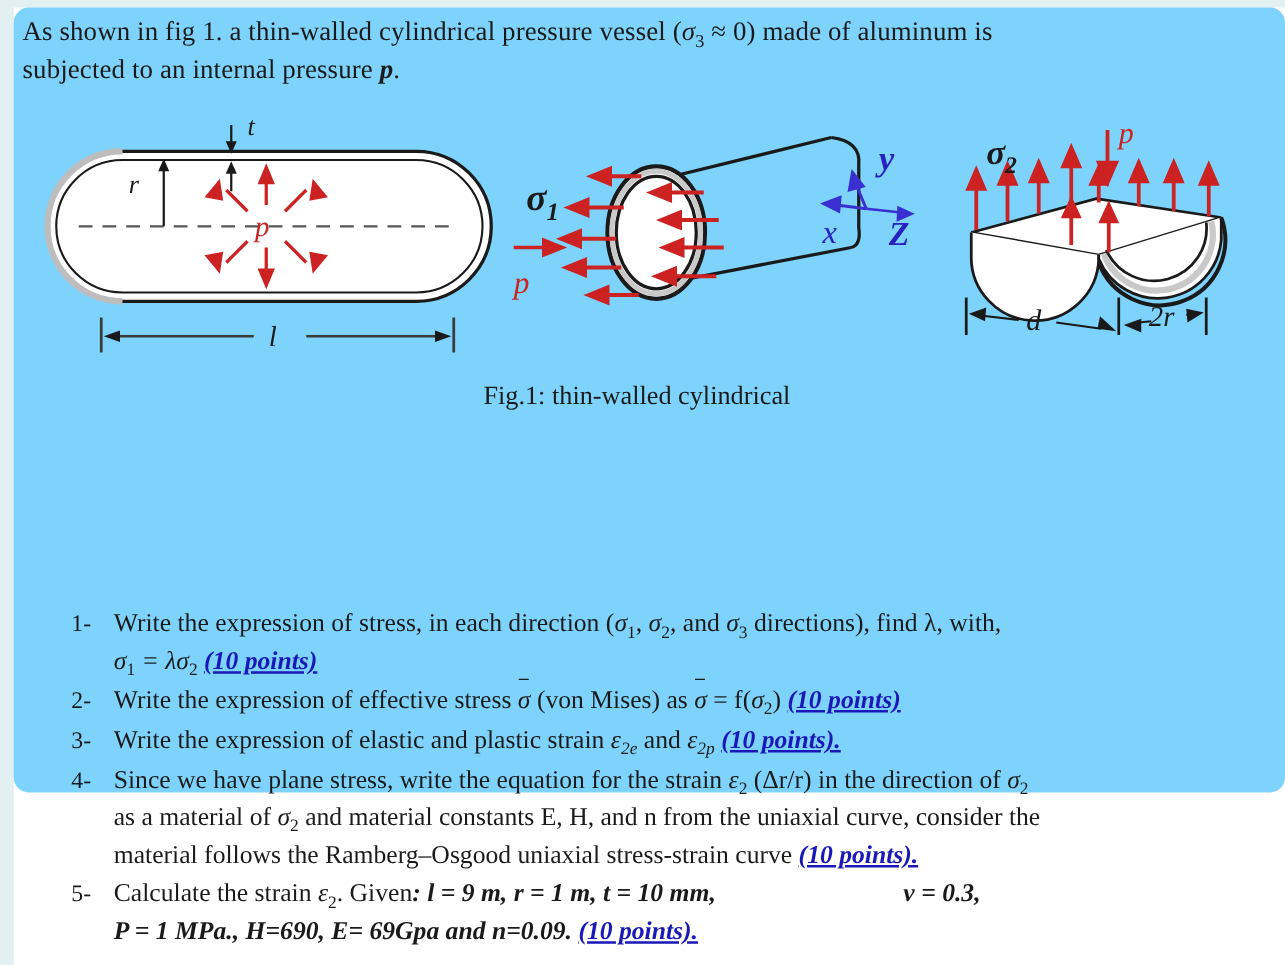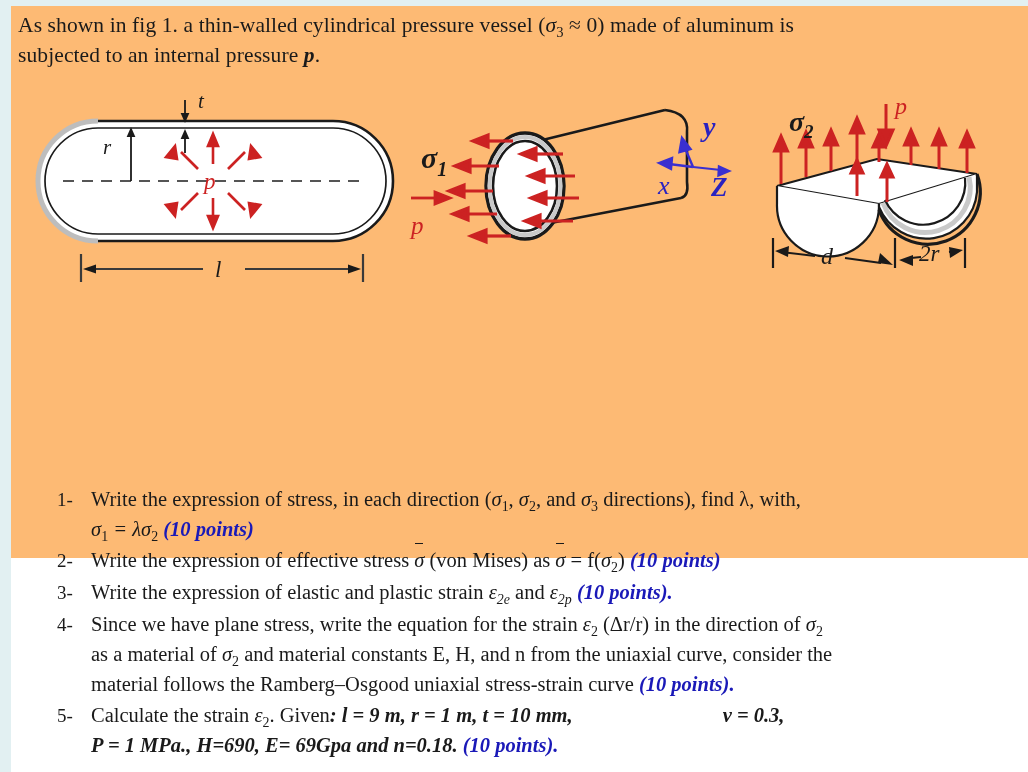--- a/index.html
+++ b/index.html
@@ -25,22 +25,23 @@
   .edge-left {
     position: absolute;
     left: 0; top: 0;
     width: 11px; height: 772px;
     background: #e2f0f2;
   }
   .page {
     position: absolute;
     left: 11px; top: 6px;
     width: 1017px;
-    height: 552px;
-    background: #fdba74;
+    height: 628px;
+    background: #7dd3fc;
+    border-radius: 12px;
   }
 
   
   .intro {
     position: absolute;
     left: 7px;
     top: 4px;
     width: 960px;
     font-size: 21.5px;
     line-height: 30px;
@@ -111,20 +112,21 @@
     font-size: 19px;
     padding-top: 1px;
   }
   .qtext {
     flex: 1 1 auto;
   }
   .pts {
     color: #1a19b8;
     font-weight: bold;
     font-style: italic;
+    text-decoration: underline;
   }
   .gap { display: inline-block; width: 150px; }
   .ovl { position: relative; display: inline-block; }
   .ovl::after {
     content: "";
     position: absolute;
     left: 6%;
     right: 12%;
     top: -2px;
     border-top: 1.6px solid #1a1a1a;
@@ -321,20 +323,23 @@
 
         <line x1="152" y1="172" x2="162" y2="171" stroke="#1a1a1a" stroke-width="1.8"></line>
         <path d="M 140 174 l 14 -5 l 0 11 Z" fill="#1a1a1a"></path>
         <line x1="190" y1="166" x2="196" y2="165" stroke="#1a1a1a" stroke-width="1.8"></line>
         <path d="M 204 164 l -14 -3 l 1 11 Z" fill="#1a1a1a"></path>
         <text x="160" y="175" font-family="'Liberation Serif',serif" font-style="italic" font-size="23" fill="#1a1a1a">2r</text>
       </svg>
     </div>
   </div>
 
+  <div class="caption">
+    <span>Fig.1: thin-walled cylindrical</span>
+  </div>
 
   <div class="knowing">
   </div>
 
   <div class="qlist">
 
     <div class="qrow">
       <div class="qnum">1-</div>
       <div class="qtext">
         <span>Write the expression of stress, in each direction (</span><span class="it">σ</span><sub>1</sub><span>, </span><span class="it">σ</span><sub>2</sub><span>, and </span><span class="it">σ</span><sub>3</sub><span> directions), find λ, with,</span><br>
@@ -363,18 +368,18 @@
         <span>Since we have plane stress, write the equation for the strain </span><span class="it">ε</span><sub>2</sub><span> (Δr/r) in the direction of </span><span class="it">σ</span><sub>2</sub><br>
         <span>as a material of </span><span class="it">σ</span><sub>2</sub><span> and material constants E, H, and n from the uniaxial curve, consider the</span><br>
         <span>material follows the Ramberg–Osgood uniaxial stress-strain curve </span><span class="pts">(10 points).</span>
       </div>
     </div>
 
     <div class="qrow">
       <div class="qnum">5-</div>
       <div class="qtext">
         <span>Calculate the strain </span><span class="it">ε</span><sub>2</sub><span>. Given</span><span class="bi">: l = 9 m, r = 1 m, t = 10 mm,</span><span class="gap"></span><span class="bi">v = 0.3,</span><br>
-        <span class="bi">P = 1 MPa., H=690, E= 69Gpa and n=0.18. </span><span class="pts">(10 points).</span>
+        <span class="bi">P = 1 MPa., H=690, E= 69Gpa and n=0.09. </span><span class="pts">(10 points).</span>
       </div>
     </div>
 
   </div>
 </div>
 
 </body></html>

